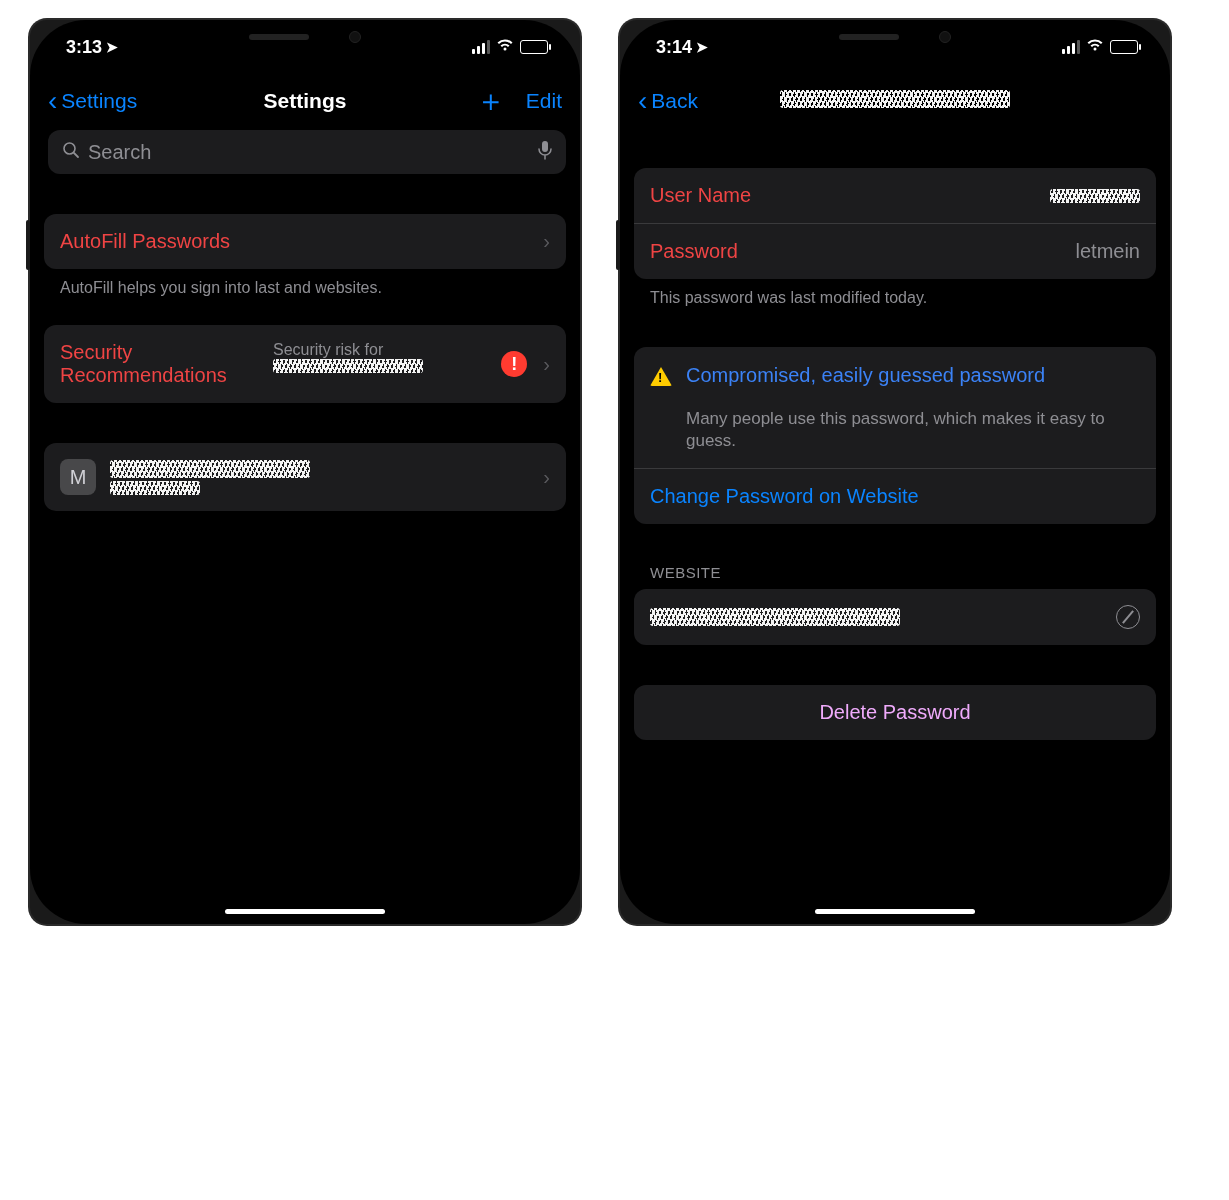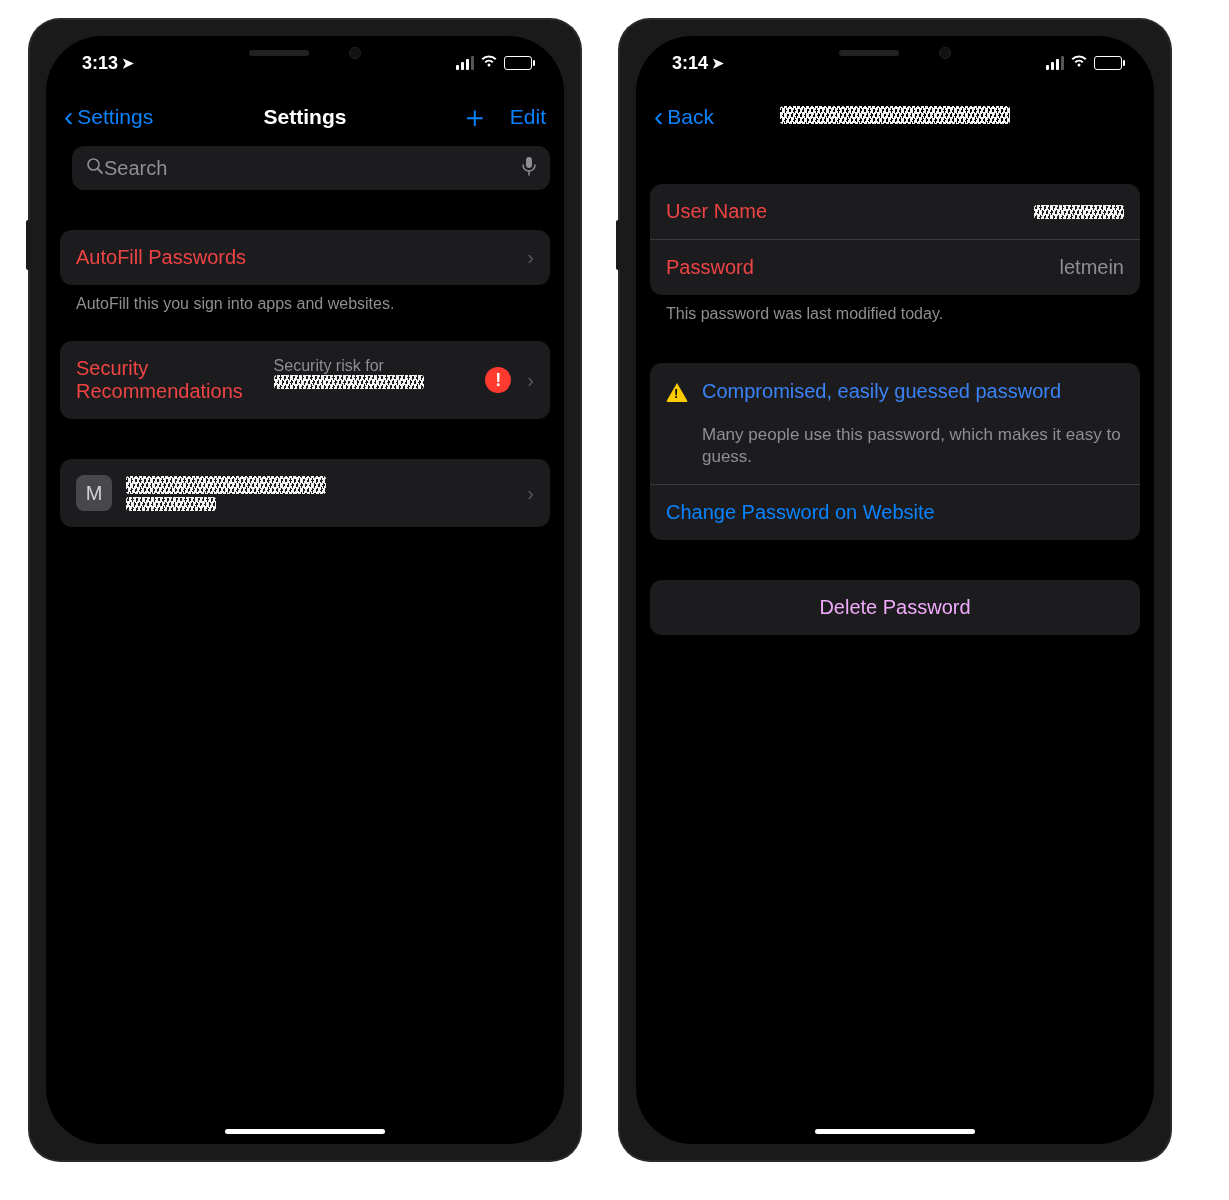--- a/index.html
+++ b/index.html
@@ -6,24 +6,23 @@
   body {
     background: #fff;
     font-family: -apple-system, "SF Pro Text", "Helvetica Neue", Arial, sans-serif;
     display: flex;
     gap: 40px;
     padding: 20px 30px;
     justify-content: flex-start;
   }
   .phone {
     width: 550px;
-    height: 1140px;
+    height: 904px;
     background: #1a1a1a;
-    border-radius: 30px;
-    padding: 16px;
+    border-radius: 17px;
     position: relative;
     box-shadow: 0 0 0 2px #2a2a2a;
   }
   .phone::before { 
     content: "";
     position: absolute;
     left: -4px; top: 200px;
     width: 4px; height: 50px;
     background: #1a1a1a; border-radius: 2px;
   }
@@ -83,22 +82,22 @@
   }
   .nav-back { display:flex; align-items:center; color:#0a84ff; font-size:21px; gap:2px;}
   .chevron-left { font-size:28px; font-weight:300; line-height:1; margin-right:2px;}
   .nav-title { color:#fff; font-size:21px; font-weight:600; position:absolute; left:50%; transform:translateX(-50%);}
   .nav-actions { display:flex; align-items:center; gap:20px; color:#0a84ff; font-size:21px;}
   .plus-icon { font-size:30px; font-weight:300; line-height:1;}
 
   .content { padding: 0 14px; }
   .search-bar {
     background:#1c1c1e; border-radius:12px; height:44px;
-    display:flex; align-items:center; padding:0 14px; 
-    margin: 2px 0 0 12px;
+    display:flex; align-items:center; padding:0 14px; gap:8px;
+    margin: 2px 0 0 4px;
   }
   .search-bar .mag { color:#8e8e93; font-size:20px;}
   .search-bar .placeholder { color:#8e8e93; font-size:20px; flex:1;}
   .search-bar .mic { color:#8e8e93; font-size:20px;}
 
   .section { margin-top: 40px; }
   .section.tight { margin-top: 28px; }
   .cell-group { background:#1c1c1e; border-radius:12px; overflow:hidden;}
   .cell {
     display:flex; align-items:center; justify-content:space-between;
@@ -225,21 +224,21 @@
         </span>
       </div>
 
       <div class="section">
         <div class="cell-group">
           <div class="cell">
             <span class="cell-label">AutoFill Passwords</span>
             <span class="cell-chevron">›</span>
           </div>
         </div>
-        <div class="footer-text">AutoFill this you sign into apps and websites.</div>
+        <div class="footer-text">AutoFill helps you sign into last and websites.</div>
       </div>
 
       <div class="section tight">
         <div class="cell-group">
           <div class="cell">
             <div class="cell-left">
               <span class="cell-label">Security Recommendations</span>
               <span class="cell-sub">
                 <span>Security risk for </span><span class="scribble sm w2"></span>
               </span>
@@ -332,20 +331,29 @@
               <div class="title">Compromised, easily guessed password</div>
               <div class="desc">Many people use this password, which makes it easy to guess.</div>
             </div>
           </div>
           <div class="cell" style="border-top:0.5px solid #3a3a3c;padding:0">
             <div class="link-cell">Change Password on Website</div>
           </div>
         </div>
       </div>
 
+      <div class="section">
+        <div class="header-text">WEBSITE</div>
+        <div class="cell-group">
+          <div class="cell">
+            <span class="scribble w5"></span>
+            <span class="safari-icon"></span>
+          </div>
+        </div>
+      </div>
 
       <div class="section">
         <div class="cell-group">
           <div class="delete-cell">Delete Password</div>
         </div>
       </div>
     </div>
 
     <div class="home-indicator"></div>
   </div>

